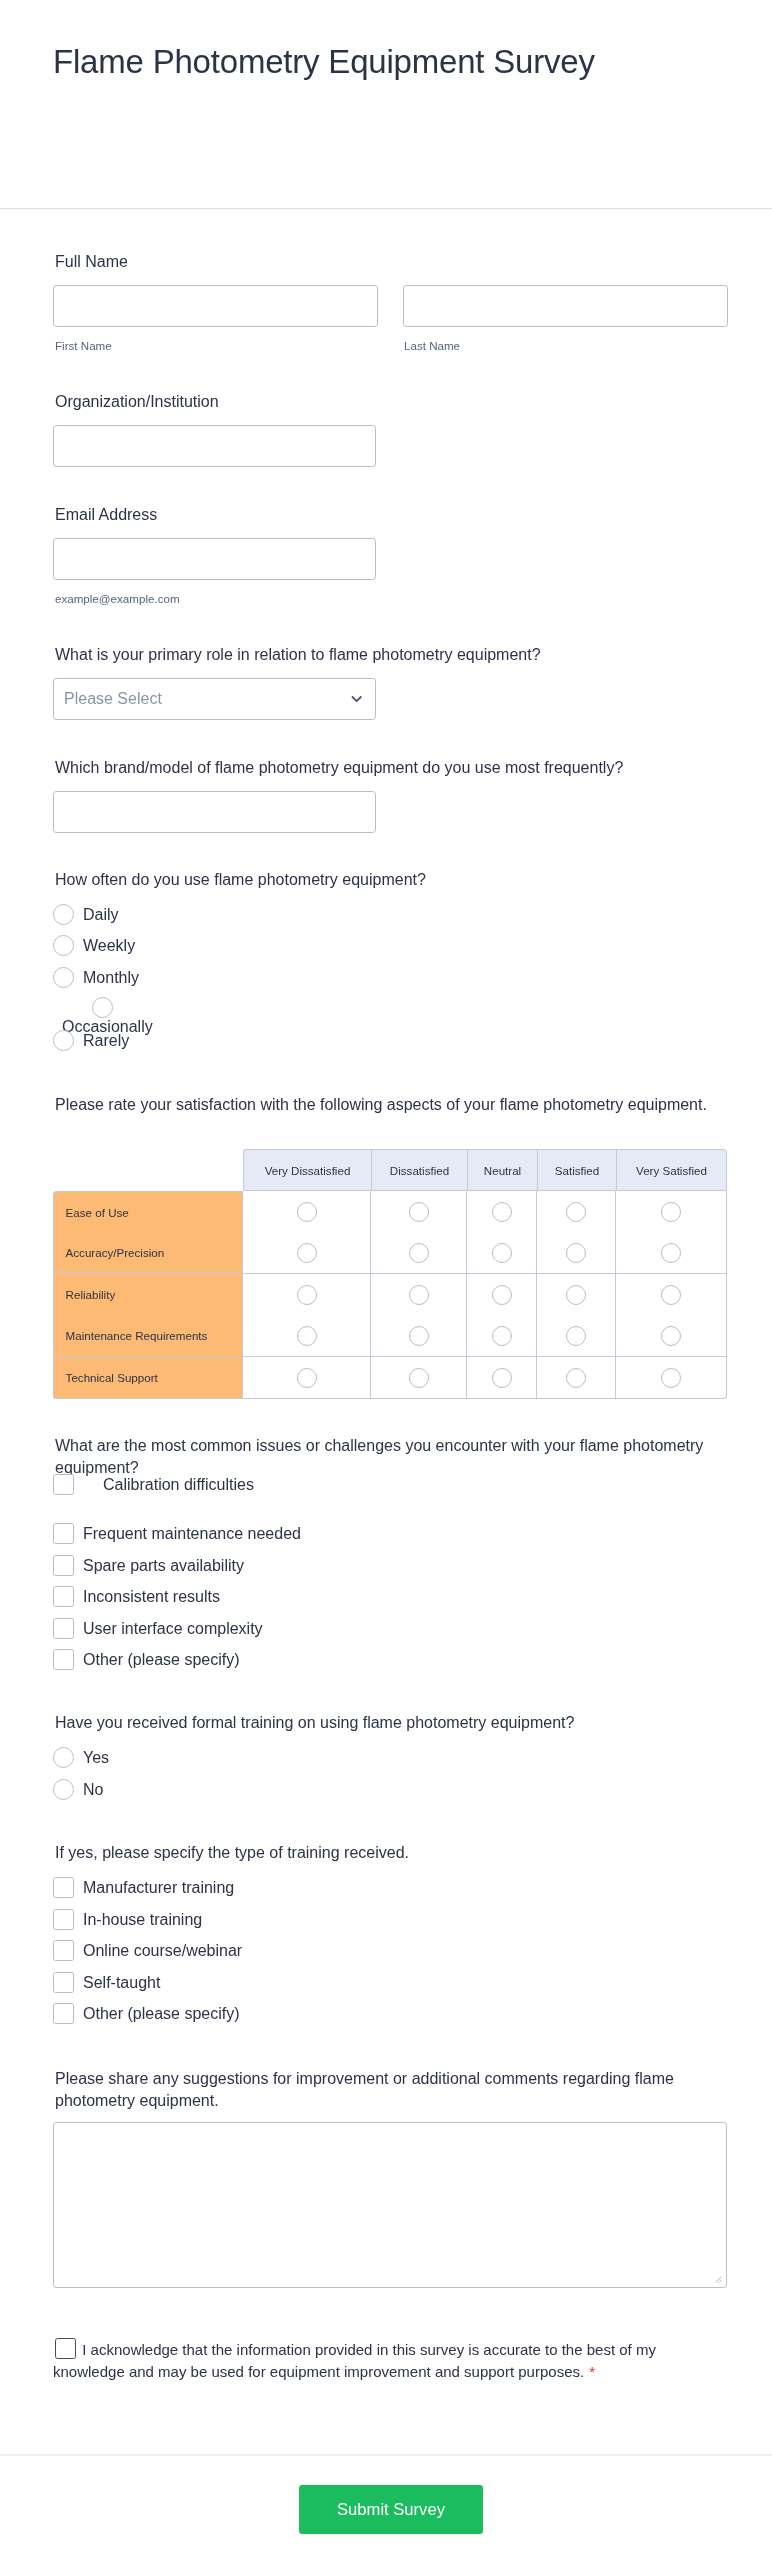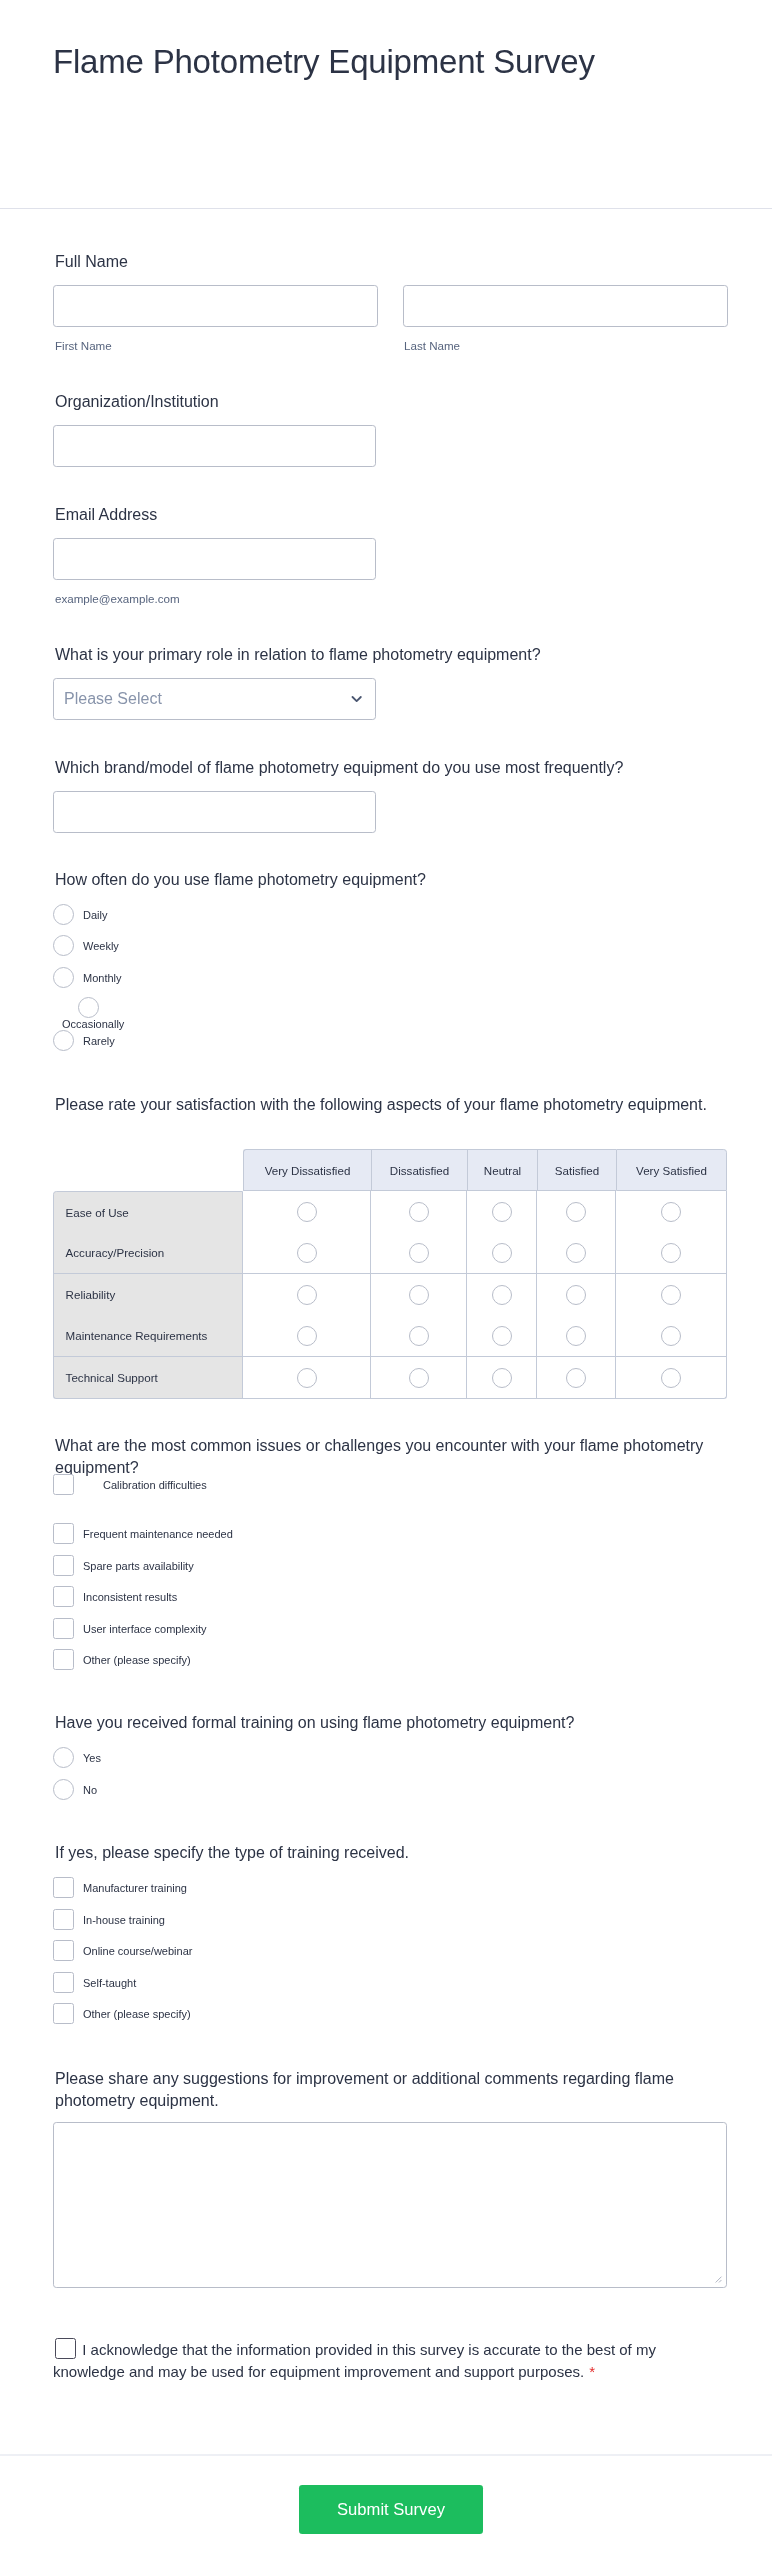--- a/index.html
+++ b/index.html
@@ -14,27 +14,27 @@
   .sub-label { position: absolute; font-size: 11.6px; color: #57647e; }
 
   .input { position: absolute; height: 42px; border: 0.8px solid #b8bdc9; border-radius: 3.3px; background: #fff; }
   .select { position: absolute; height: 42px; border: 0.8px solid #b8bdc9; border-radius: 3.3px; background: #fff; }
   .select-text { position: absolute; left: 10px; top: 10.8px; font-size: 16px; color: #8894ab; }
   .chevron { position: absolute; right: 11.6px; top: 12.5px; width: 13.3px; height: 13.3px; }
 
   .opt { position: absolute; left: 53px; height: 23px; display: flex; align-items: center; }
   .radio { width: 21px; height: 21px; border: 0.8px solid #b8bdc9; border-radius: 50%; background: #fff; flex: none; }
   .checkbox { width: 21px; height: 21px; border: 0.8px solid #b8bdc9; border-radius: 2.5px; background: #fff; flex: none; }
-  .opt-label { margin-left: 9px; font-size: 11px; color: #2c3345; }
+  .opt-label { margin-left: 9px; font-size: 16px; color: #2c3345; }
 
   .matrix { position: absolute; left: 53px; top: 1149px; width: 674px; }
   .m-head { position: absolute; top: 0; height: 42px; background: #e6eaf4; border: 0.8px solid #c3cad8; display: flex; align-items: center; justify-content: center; font-size: 11.6px; color: #2c3345; border-right: none; }
   .m-head.first { border-top-left-radius: 3.3px; }
   .m-head.last { border-right: 0.8px solid #c3cad8; border-top-right-radius: 3.3px; }
-  .m-rowlabel { position: absolute; left: 0; width: 190px; height: 42px; background: #e5e5e5; border: 0.8px solid #c3cad8; border-top: none; display: flex; align-items: center; padding-left: 11.6px; font-size: 11.6px; color: #2c3345; }
+  .m-rowlabel { position: absolute; left: 0; width: 190px; height: 42px; background: #fdba74; border: 0.8px solid #c3cad8; border-top: none; display: flex; align-items: center; padding-left: 11.6px; font-size: 11.6px; color: #2c3345; }
   .m-rowlabel.top { border-top: 0.8px solid #c3cad8; border-top-left-radius: 3.3px; }
   .m-rowlabel.bottom { border-bottom-left-radius: 3.3px; }
   .m-cell { position: absolute; height: 42px; border-right: 0.8px solid #c3cad8; border-bottom: 0.8px solid #c3cad8; display: flex; align-items: center; justify-content: center; background: #fff; }
   .m-cell .radio { width: 20px; height: 20px; }
 
   .textarea { position: absolute; left: 53px; top: 2122px; width: 674px; height: 166px; border: 0.8px solid #b8bdc9; border-radius: 3.3px; background: #fff; }
   .resize-icon { position: absolute; right: 3.3px; bottom: 3.3px; width: 8.3px; height: 8.3px; }
 
   .ack { position: absolute; left: 53px; top: 2338px; width: 615px; font-size: 15px; line-height: 22.4px; color: #2c3345; }
   .ack-box { display: inline-block; width: 21px; height: 21px; border: 1.7px solid #4a4a5a; border-radius: 2.5px; vertical-align: -4.2px; margin-right: 6.6px; margin-left: 1.7px; }

